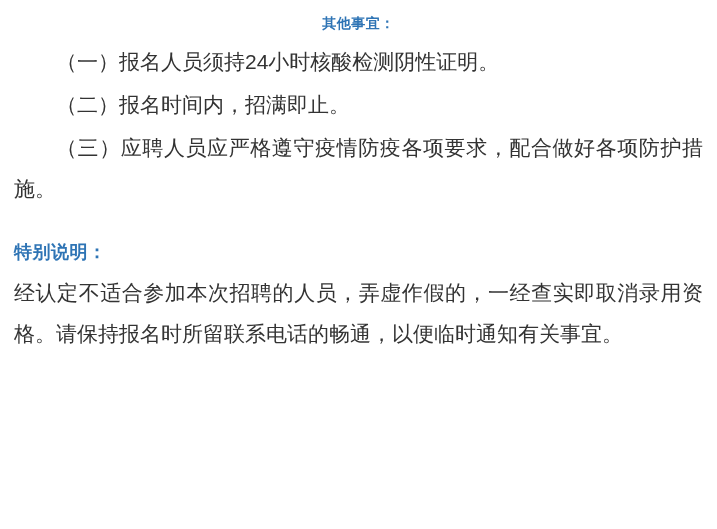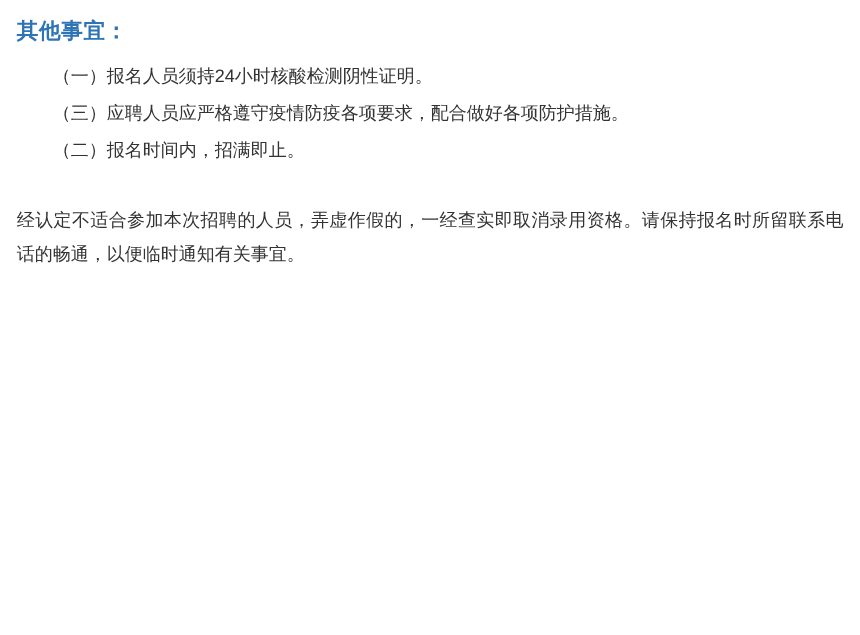--- a/index.html
+++ b/index.html
@@ -15,29 +15,30 @@
     overflow: hidden;
   }
   .page {
     width: 717px;
     height: 529px;
     box-sizing: border-box;
     padding: 12px 14px 0 14px;
     position: relative;
   }
   .section-heading {
-    font-size: 18px;
+    font-size: 14px;
     font-weight: bold;
     color: #2E74B5;
     line-height: 1.6;
     margin: 0 0 8px 0;
     letter-spacing: 0.5px;
+    text-align: center;
   }
   .para {
-    font-size: 15px;
+    font-size: 21px;
     line-height: 1.95;
     color: #333333;
     margin: 0 0 2px 0;
     text-align: justify;
     text-justify: inter-ideograph;
   }
   .indent {
     text-indent: 2em;
   }
   .block-gap {
@@ -57,23 +58,24 @@
 </style>
 </head>
 <body>
 
 <div class="page">
 
   <h2 class="section-heading">其他事宜：</h2>
 
   <p class="para indent">（一）报名人员须持24小时核酸检测阴性证明。</p>
 
+  <p class="para indent">（二）报名时间内，招满即止。</p>
+
   <p class="para indent">（三）应聘人员应严格遵守疫情防疫各项要求，配合做好各项防护措施。</p>
-
-  <p class="para indent">（二）报名时间内，招满即止。</p>
 
 
   <div class="block-gap"></div>
 
+  <h2 class="second-heading">特别说明：</h2>
 
   <p class="para">经认定不适合参加本次招聘的人员，弄虚作假的，一经查实即取消录用资格。请保持报名时所留联系电话的畅通，以便临时通知有关事宜。</p>
 
 </div>
 
 </body></html>

